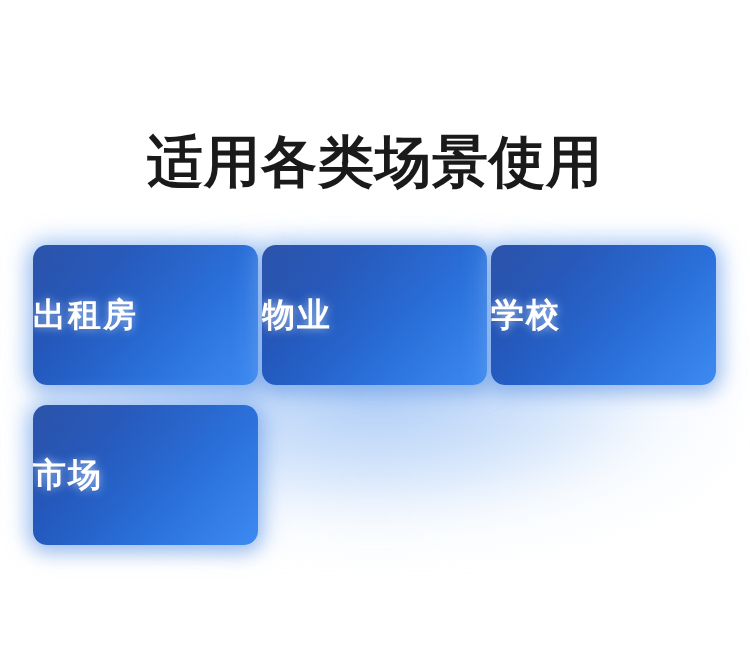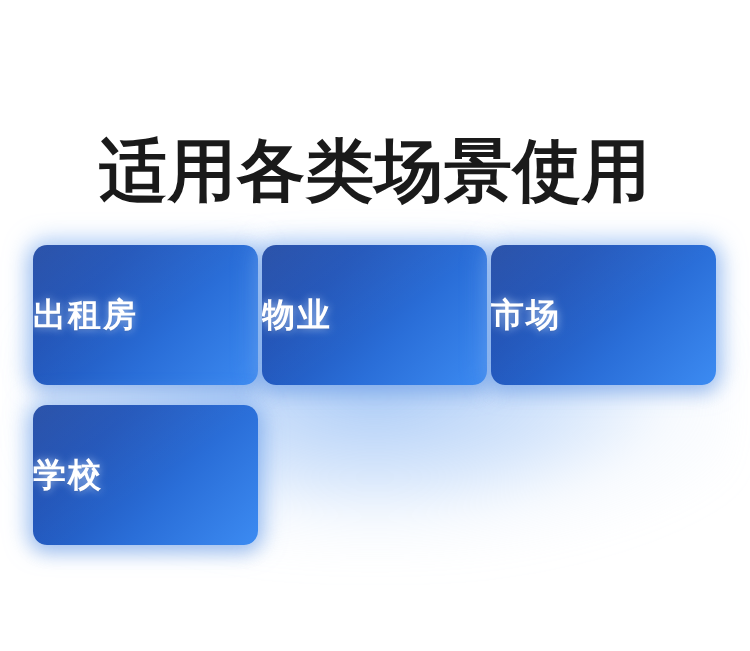--- a/index.html
+++ b/index.html
@@ -26,21 +26,21 @@
   
   .heading-wrap {
     position: absolute;
     top: 93px;
     left: 0;
     width: 750px;
     text-align: center;
   }
   .heading {
     display: inline-block;
-    font-size: 68px;
+    font-size: 56px;
     line-height: 62px;
     font-weight: 700;
     color: #1a1a1a;
     letter-spacing: 1px;
     font-family: "Liberation Sans", "DejaVu Sans", sans-serif;
   }
 
   
   .grid {
     position: absolute;
@@ -121,21 +121,21 @@
       <span class="card-label">出租房</span>
     </div>
 
 
     <div class="card">
       <span class="card-label">物业</span>
     </div>
 
 
     <div class="card">
-      <span class="card-label">市场</span>
+      <span class="card-label">学校</span>
     </div>
 
     <div class="card">
-      <span class="card-label">学校</span>
+      <span class="card-label">市场</span>
     </div>
 
   </div>
 </div>
 
 </body></html>

